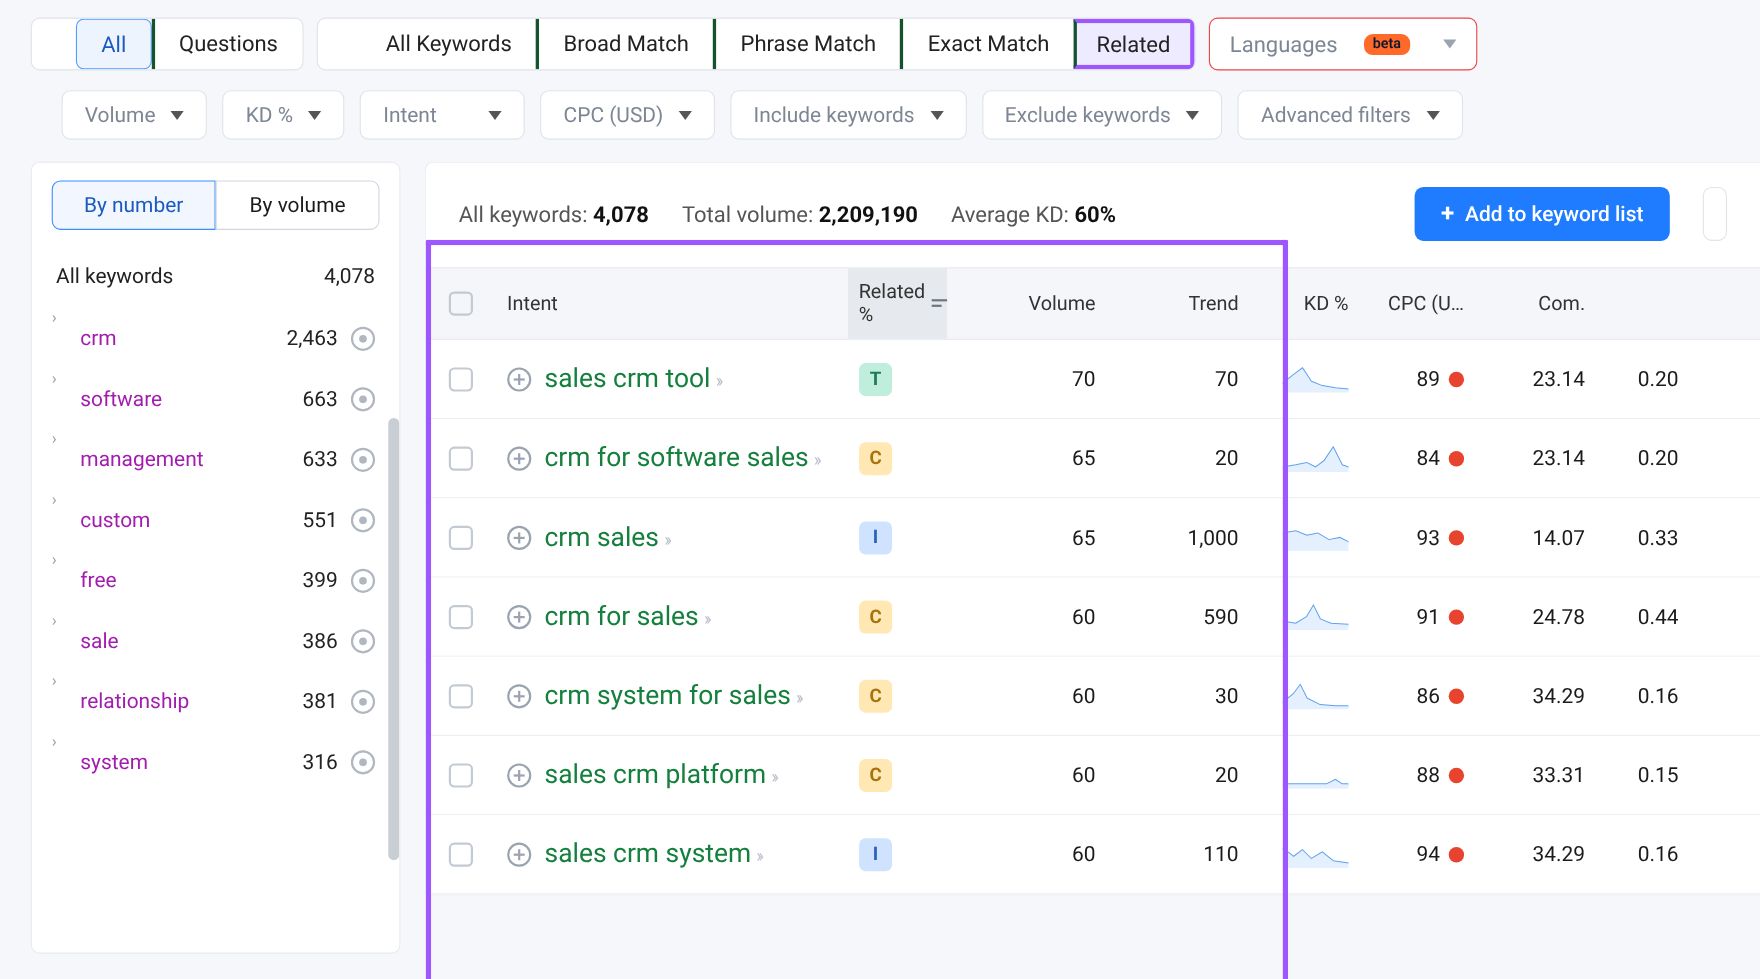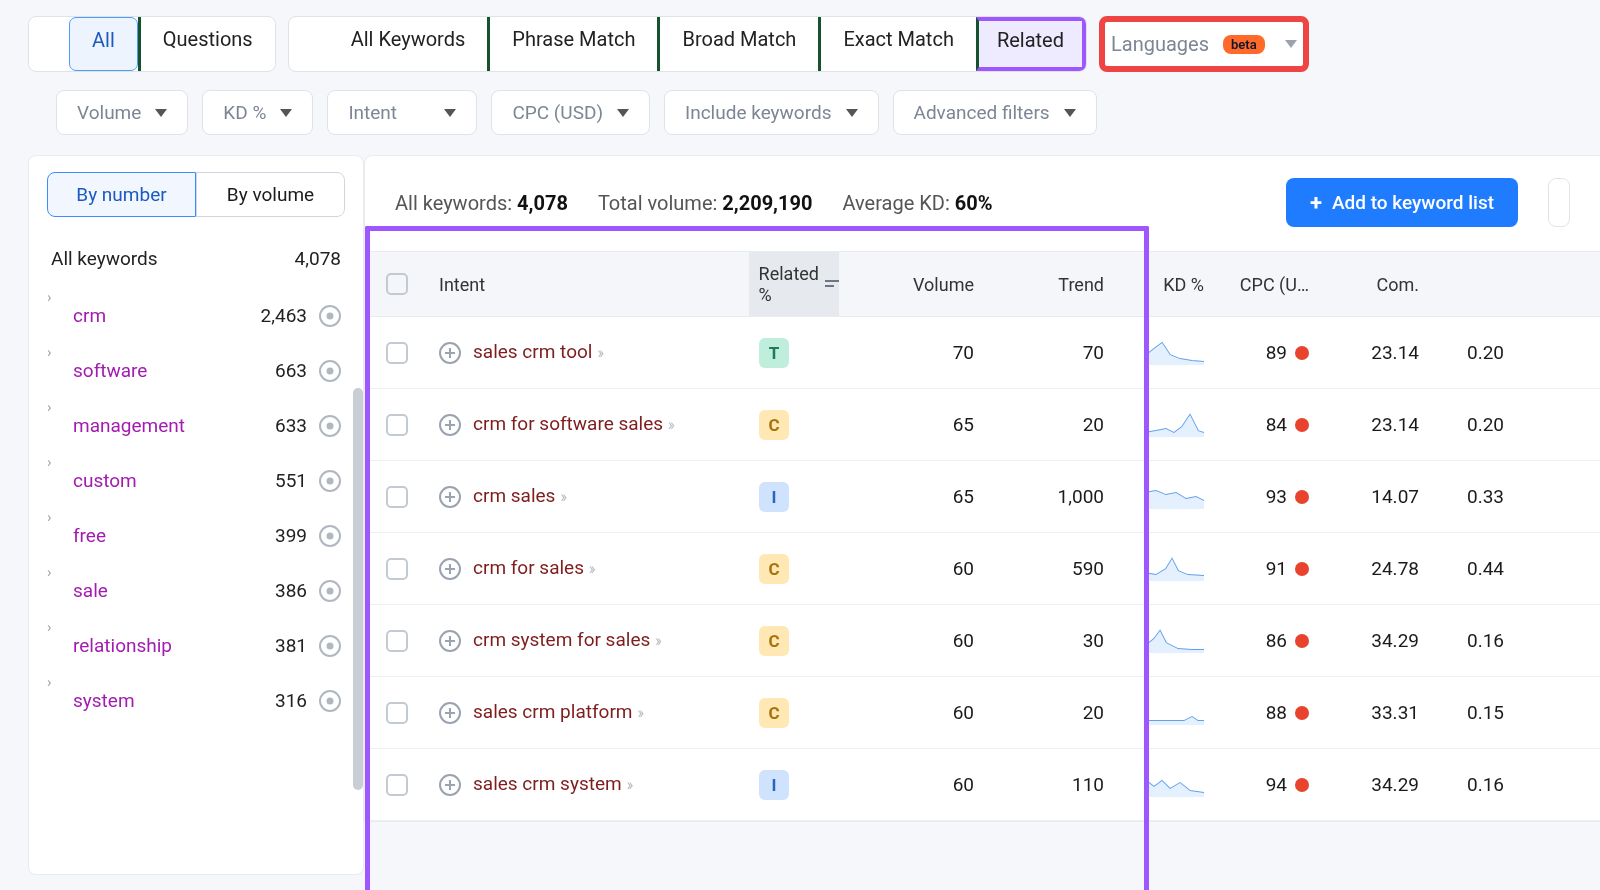--- a/index.html
+++ b/index.html
@@ -13,29 +13,29 @@
     overflow: hidden;
   }
   
   .topbar { padding: 16px 28px 0 28px; }
   .tab-row { display: flex; gap: 12px; }
   .seg { display: inline-flex; border: 1px solid #dfe3e8; border-radius: 8px; overflow: hidden; background:#fff;padding-left:40px; }
   .seg .tab { padding: 10px 22px; font-size: 20px; color:#222; cursor:pointer; }
   .seg .tab + .tab { border-left:3px solid #14532d;}
   .seg .tab.active { background:#eef4fd; color:#1b5bbf; border:1px solid #4f9cff; border-radius:7px; }
   .tab.highlight { border:4px solid #9e57ff; background:#eeeaff; padding:7px 18px; }
-  .lang-wrap { display:inline-flex; align-items:center; gap:14px; border:6px solid #ef4444; border-radius:8px; padding:10px 6px; font-size:20px; color:#7d8694; background:#fff; cursor:pointer;}
+  .lang-wrap { display:inline-flex; align-items:center; gap:24px; border:1px solid #ef4444; border-radius:8px; padding:10px 18px; font-size:20px; color:#7d8694; background:#fff; cursor:pointer;}
   .beta-badge { background:#ff6a2b; color:#0f172a; font-size:13px; font-weight:600; padding:2px 8px; border-radius:8px; }
   .chev { display:inline-block; width:0; height:0; border-left:6px solid transparent; border-right:6px solid transparent; border-top:8px solid #555; margin-left:6px; vertical-align:middle;}
   .chev.gray { border-top-color:#9aa3af;}
   
   .filter-row { display:flex; gap:14px; padding:18px 28px 20px; }
   .filter { display:inline-flex; align-items:center; border:1px solid #dfe3e8; border-radius:8px; background:#fff; padding:10px 20px; font-size:19px; color:#7d8694; cursor:pointer; gap:8px;}
   
-  .main { display:flex; align-items:flex-start; padding:0 0 0 28px;}
+  .main { display:flex; align-items:flex-start; gap:22px; padding:0 0 0 28px;}
   
   .sidebar { width: 336px; background:#fff; border-radius:8px; border:1px solid #e8ecef; position:relative; height:720px; overflow:hidden;}
   .sidebar-toggle { display:flex; gap:0; padding:16px 18px; }
   .pill { flex:1; text-align:center; border:1px solid #cfd6df; padding:10px 8px; font-size:19px; cursor:pointer; background:#fff;}
   .pill:first-child { border-top-left-radius:8px; border-bottom-left-radius:8px;}
   .pill:last-child { border-top-right-radius:8px; border-bottom-right-radius:8px;}
   .pill.active { border-color:#3a8dff; color:#1b5bbf; background:#f2f7ff;}
   .sidebar-head { display:flex; justify-content:space-between; padding:14px 22px; font-size:19px;}
   .sidebar-head .label { color:#222;}
   .sidebar-head .count { color:#222;}
@@ -68,21 +68,21 @@
   .sort-icon::after { top:8px; width:9px;}
   .trow { border-bottom:1px solid #edf0f3; min-height:72px; font-size:19px; padding:16px 0;}
   .trow .cell { padding:0 10px; display:flex; align-items:center;}
   .chk { width:22px; height:22px; border:2px solid #c4cad2; border-radius:5px;}
   .row-check { justify-content:center;}
   .kw-cell { gap:12px;}
   .plus-circ { width:22px; height:22px; border:2px solid #9aa3af; border-radius:50%; position:relative; flex-shrink:0;}
   .plus-circ::before, .plus-circ::after { content:""; position:absolute; background:#9aa3af;}
   .plus-circ::before { left:50%; top:4px; bottom:4px; width:2px; transform:translateX(-50%);}
   .plus-circ::after { top:50%; left:4px; right:4px; height:2px; transform:translateY(-50%);}
-  .kw-link { color:#7f1d1d; font-size:19px; line-height:1.4;}
+  .kw-link { color:#15803d; font-size:24px; line-height:1.4;}
   .dbl-chev { color:#b9c0ca; font-size:17px; letter-spacing:-3px;}
   .intent-badge { display:inline-flex; align-items:center; justify-content:center; width:30px; height:30px; border-radius:6px; font-weight:700; font-size:17px;}
   .intent-T { background:#bfeedd; color:#1f7a58;}
   .intent-C { background:#ffe8b3; color:#a8730e;}
   .intent-I { background:#cfe3ff; color:#2a63b8;}
   .spark { display:inline-block; width:60px; height:24px;}
   .spark svg { width:60px; height:24px;}
   .kd-cell { justify-content:flex-end; gap:8px;}
   .dot { width:14px; height:14px; border-radius:50%; background:#e8432e;}
   
@@ -93,22 +93,22 @@
 <body>
 
 <div class="topbar">
   <div class="tab-row">
     <div class="seg">
       <div class="tab active">All</div>
       <div class="tab">Questions</div>
     </div>
     <div class="seg">
       <div class="tab">All Keywords</div>
+      <div class="tab">Broad Match</div>
       <div class="tab">Phrase Match</div>
-      <div class="tab">Broad Match</div>
       <div class="tab">Exact Match</div>
       <div class="tab highlight">Related</div>
     </div>
     <div class="lang-wrap">
       <span>Languages</span>
       <span class="beta-badge">beta</span>
       <span class="chev gray"></span>
     </div>
   </div>
   <div class="filter-row">
@@ -123,20 +123,24 @@
     <div class="filter" style="min-width:150px;">
         <span>Intent</span>
         <span class="chev" style="margin-left:auto"></span>
       </div>
     <div class="filter">
         <span>CPC (USD)</span>
         <span class="chev"></span>
       </div>
     <div class="filter">
         <span>Include keywords</span>
+        <span class="chev"></span>
+      </div>
+    <div class="filter">
+        <span>Exclude keywords</span>
         <span class="chev"></span>
       </div>
     <div class="filter">
         <span>Advanced filters</span>
         <span class="chev"></span>
       </div>
   </div>
 </div>
 
 <div class="main">

